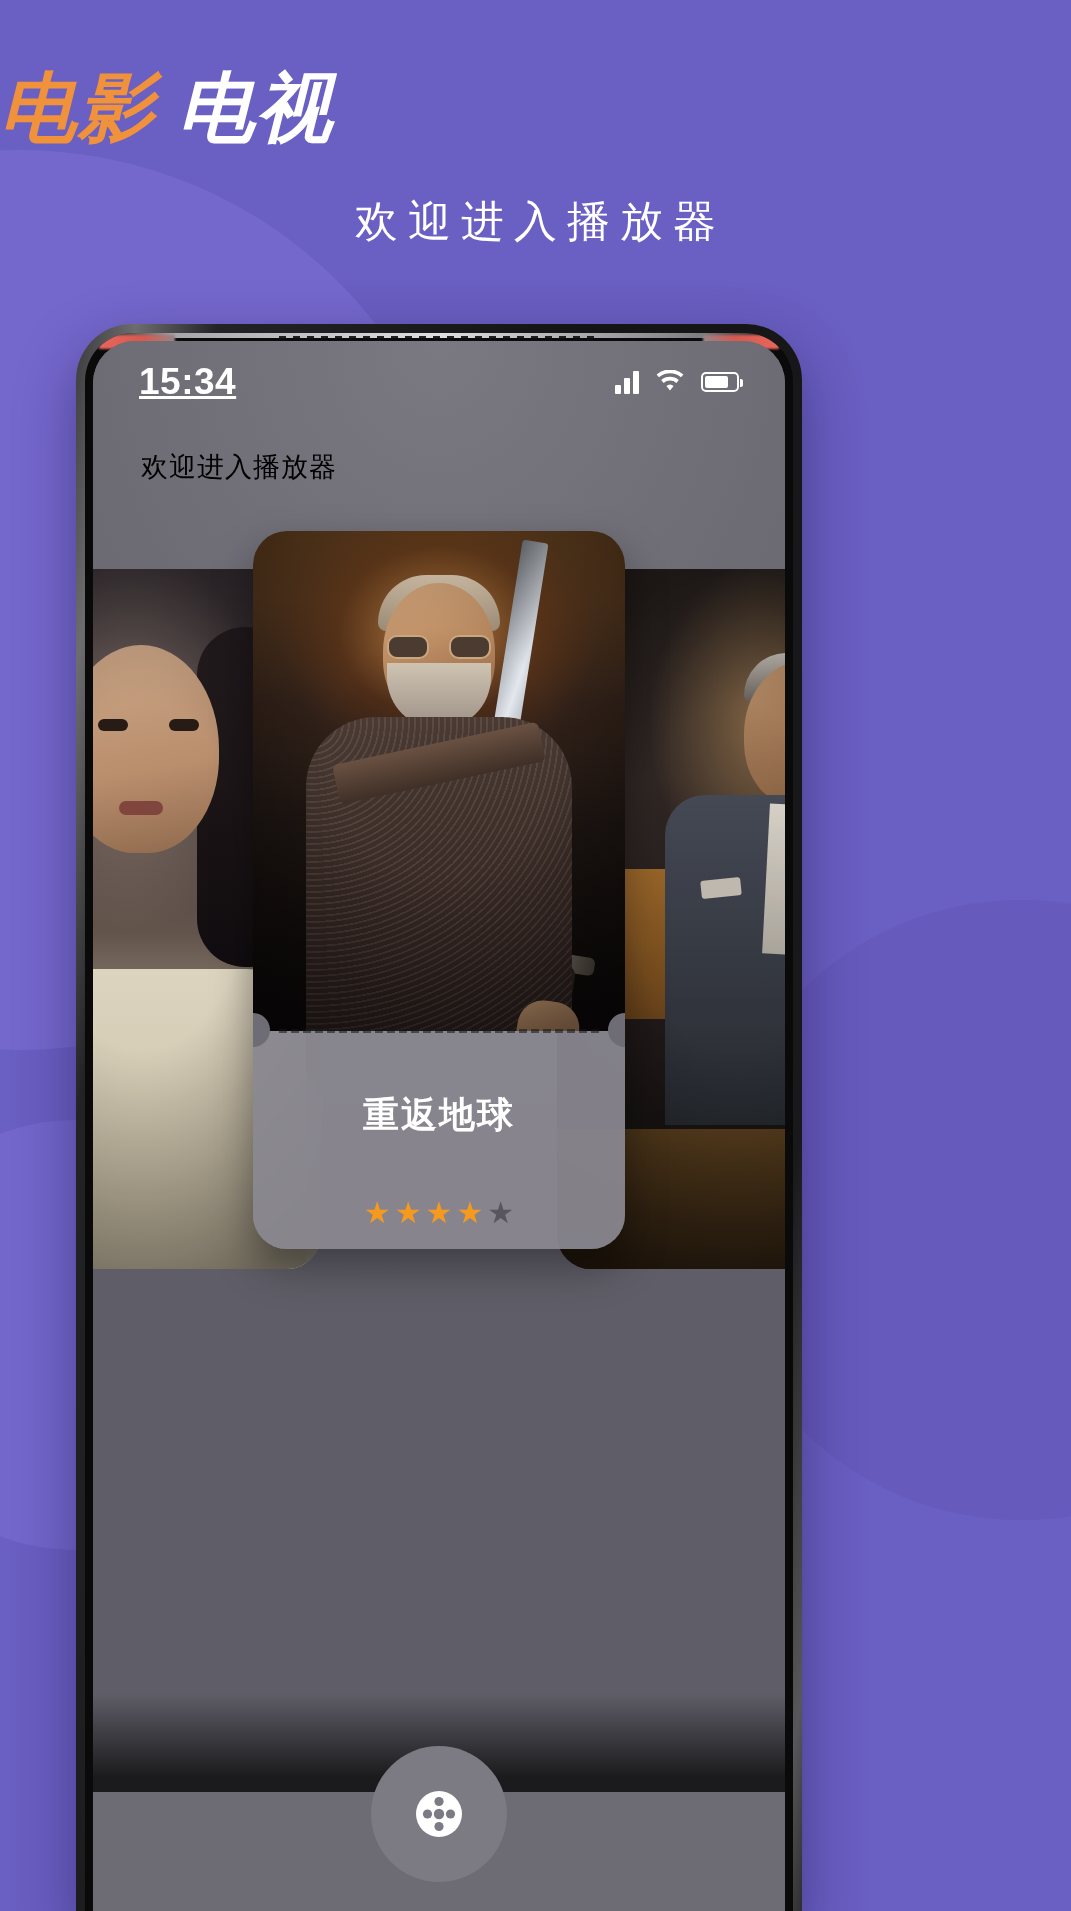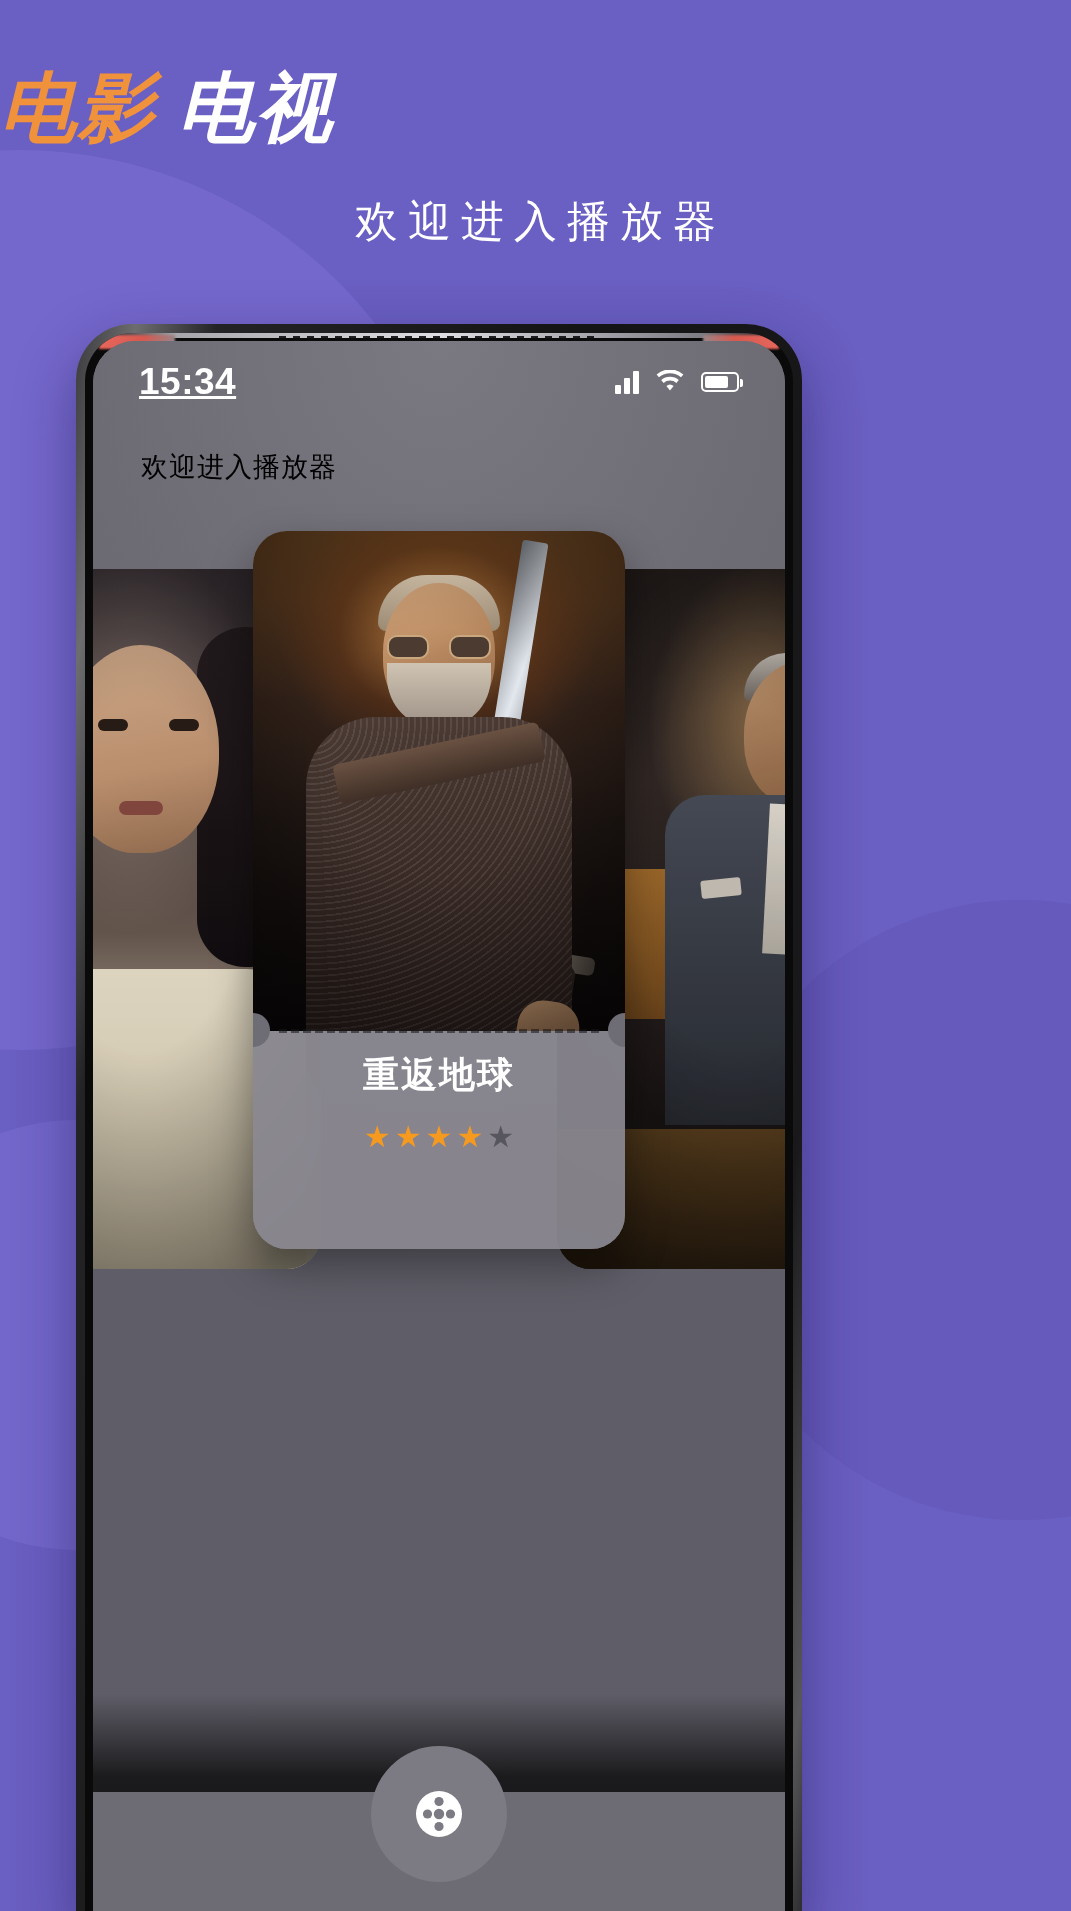--- a/index.html
+++ b/index.html
@@ -327,21 +327,22 @@
   .ticket-notch-r { right: -17px; }
   .dashed {
     position:absolute; left: 26px; right: 26px; top: 498px;
     border-top: 4px dashed rgba(20,20,22,.55);
     z-index: 3;
   }
   .card-info {
     position:absolute; left:0; right:0; top: 500px; bottom: 0;
     background: rgba(136,134,143,.86);
     display: flex; flex-direction: column; align-items: center;
-    padding-top: 20px;
+    padding-top: 60px;
+    gap: 36px;
   }
   .movie-title {
     color: #ffffff; font-size: 36px; font-weight: 800; letter-spacing: 2px;
   }
   .movie-meta {
     margin-top: 26px;
     color: #ece9f0; font-size: 19px; font-weight: 700; letter-spacing: 1.5px;
     white-space: nowrap;
   }
   .stars { margin-top: 22px; display: flex; gap: 4px; font-size: 30px; line-height: 1; }

